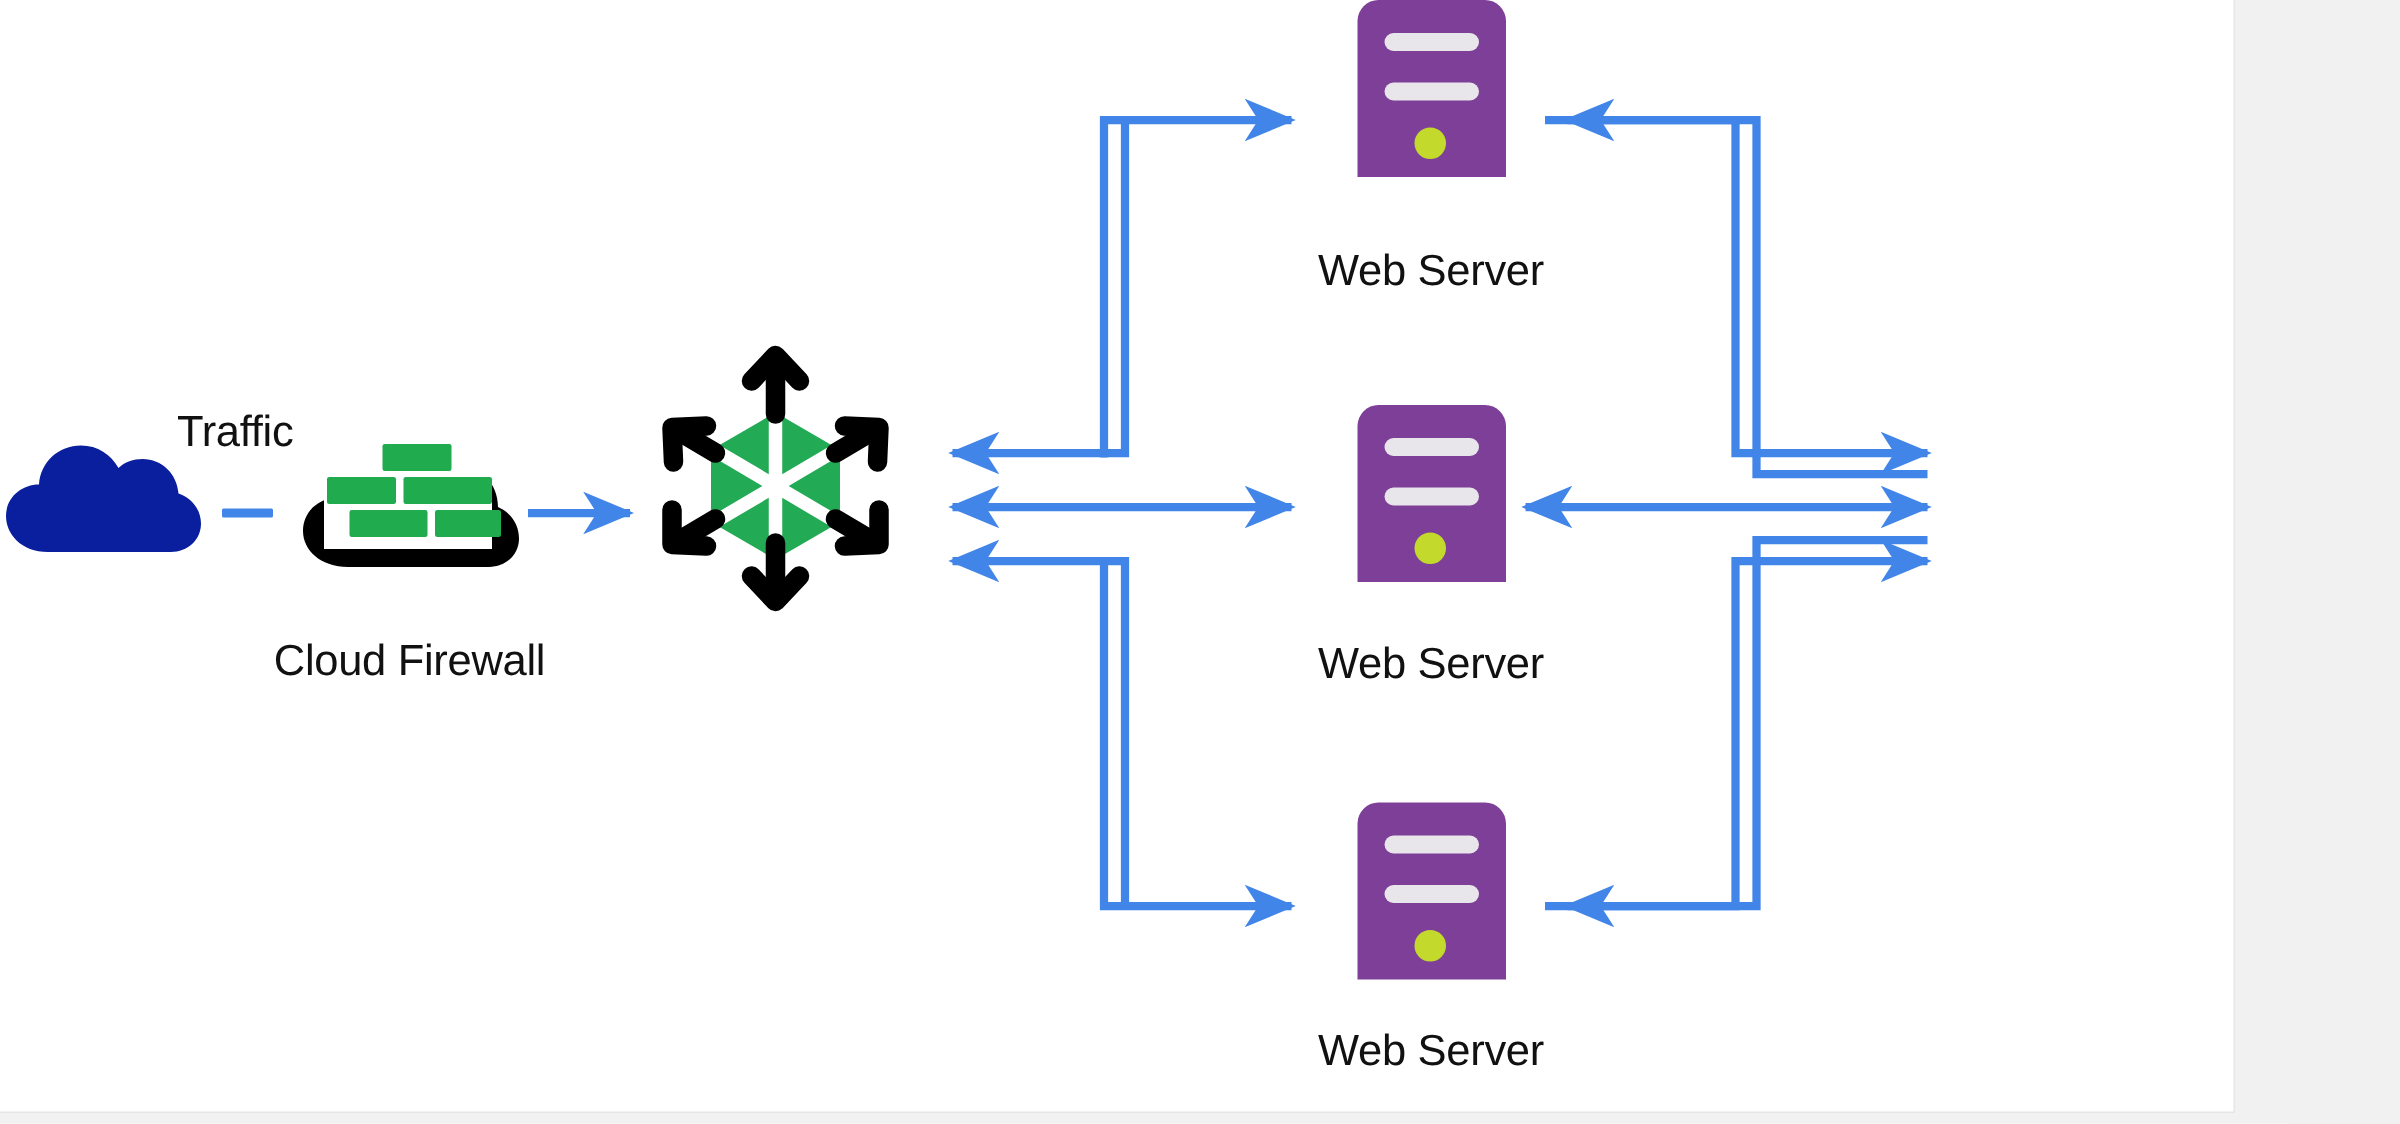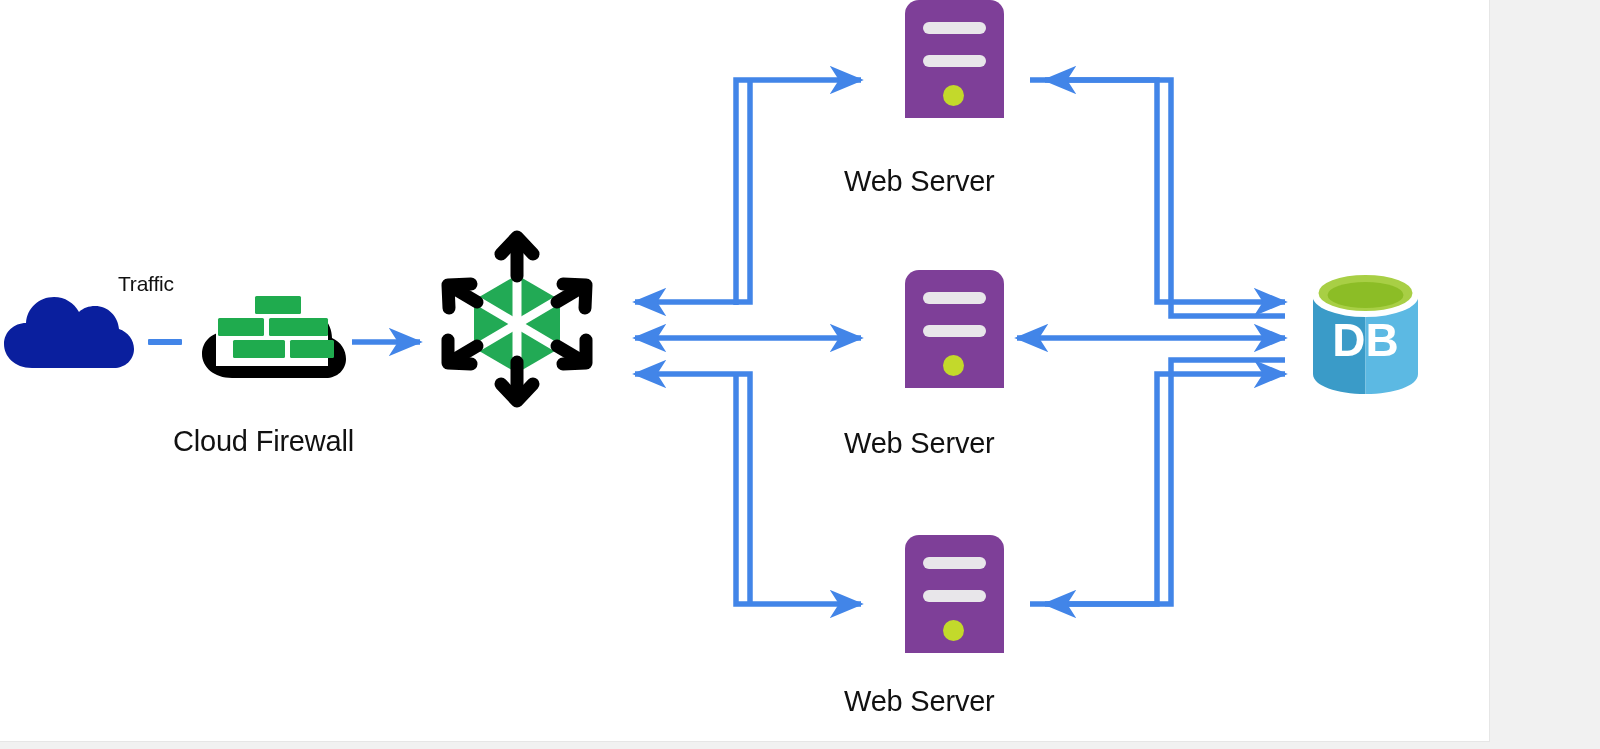--- a/index.html
+++ b/index.html
@@ -24,27 +24,27 @@
     width: 1489px; height: 741px;
     pointer-events: none;
   }
   .node { position: absolute; }
   .label {
     position: absolute;
     font-family: "Liberation Sans", sans-serif;
     font-size: 29px;
     color: #111111;
     white-space: nowrap;
-    text-align: left;
+    text-align: center;
     letter-spacing: -0.2px;
   }
   .traffic-label {
     position: absolute;
     font-family: "Liberation Sans", sans-serif;
-    font-size: 21px;
+    font-size: 29px;
     color: #111111;
     white-space: nowrap;
     letter-spacing: -0.2px;
   }
   
   .server { position: absolute; width: 99px; height: 118px; }
   .server .case {
     position: absolute; left: 0; top: 0;
     width: 99px; height: 118px;
     background: #7e3f98;
@@ -195,28 +195,14 @@
   <div class="label" style="left:844px; top:427px; width:220px;">Web Server</div>
 
   <div class="server" style="left:905px; top:535px;">
     <div class="case"></div>
     <div class="slot s1"></div>
     <div class="slot s2"></div>
     <div class="led"></div>
   </div>
   <div class="label" style="left:844px; top:685px; width:220px;">Web Server</div>
 
-  <div class="db" style="left:1310px; top:272px;">
-    <svg width="111" height="124" viewBox="0 0 111 124">
-
-      <path d="M3,22 L3,102 C3,114 27,122 55.5,122 L55.5,22 Z" fill="#3a9bc8"></path>
-      <path d="M108,22 L108,102 C108,114 84,122 55.5,122 L55.5,22 Z" fill="#5cb9e3"></path>
-
-      <ellipse cx="55.5" cy="24" rx="53" ry="21" fill="#ffffff"></ellipse>
-
-      <ellipse cx="55.5" cy="21" rx="47" ry="18" fill="#a8cf45"></ellipse>
-      <ellipse cx="55.5" cy="23" rx="38" ry="13" fill="#8cbd26"></ellipse>
-
-      <text x="55.5" y="84" text-anchor="middle" font-family="Liberation Sans, sans-serif" font-size="46" font-weight="bold" fill="#ffffff">DB</text>
-    </svg>
-  </div>
 
 </div>
 
 </body></html>

